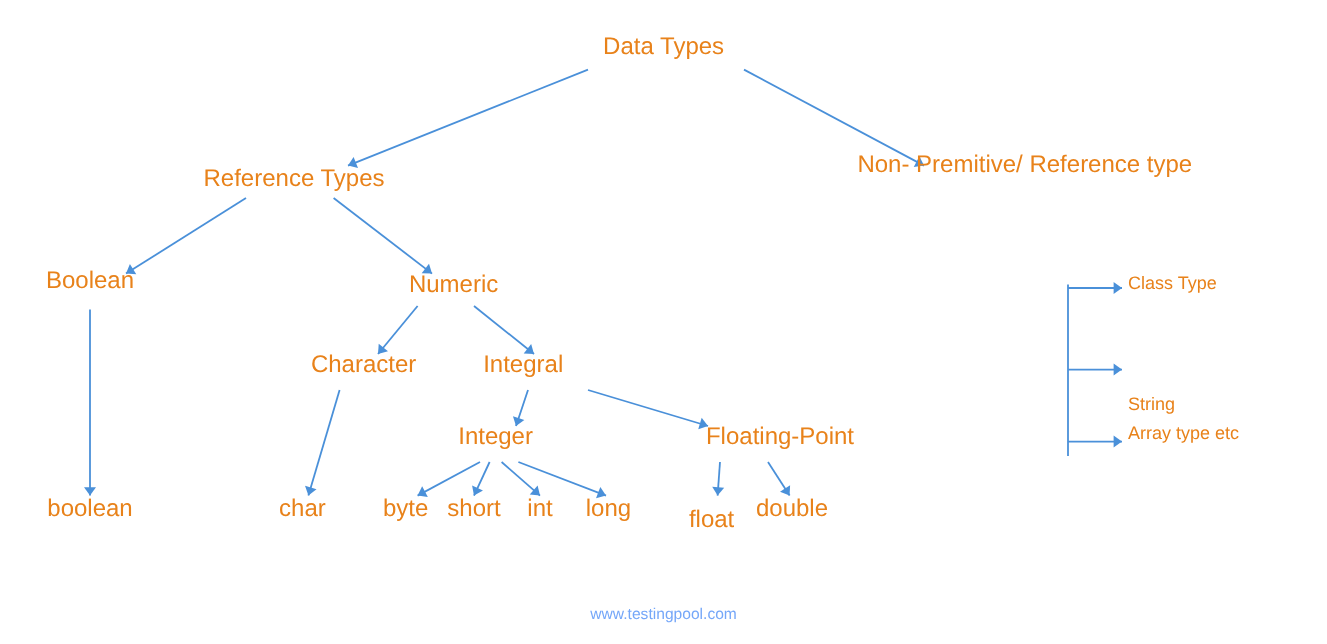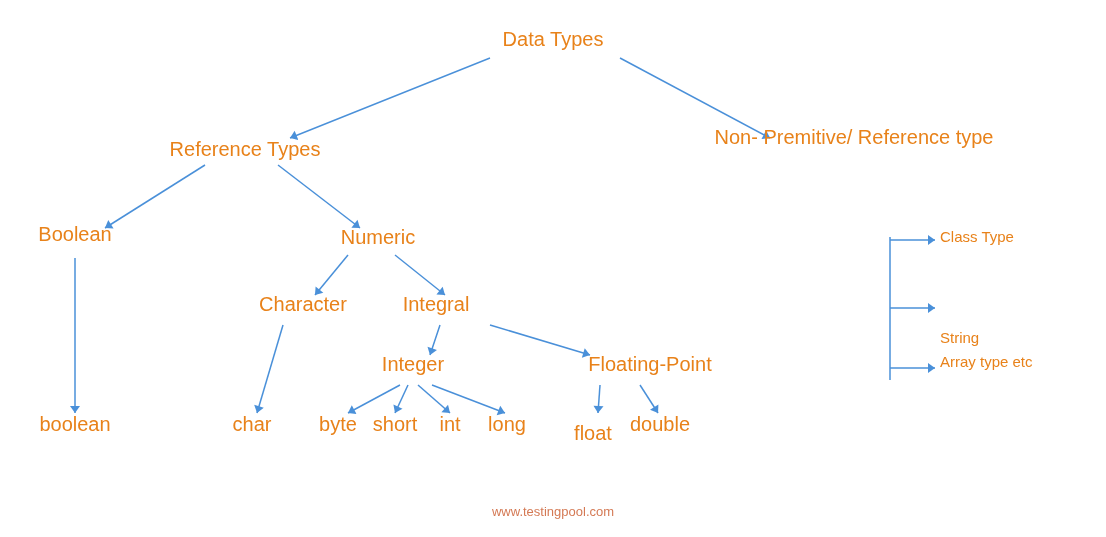--- a/index.html
+++ b/index.html
@@ -24,21 +24,21 @@
       font-size: 20px;
       font-weight: 400;
       white-space: nowrap;
       transform: translateX(-50%);
     }
     .watermark {
       position: absolute;
       bottom: 18px;
       left: 50%;
       transform: translateX(-50%);
-      color: #c2410c;
+      color: #3b82f6;
       font-size: 13px;
       opacity: 0.7;
     }
     
     .ref-label {
       position: absolute;
       color: #e8821a;
       font-size: 15px;
       font-weight: 500;
       white-space: nowrap;

